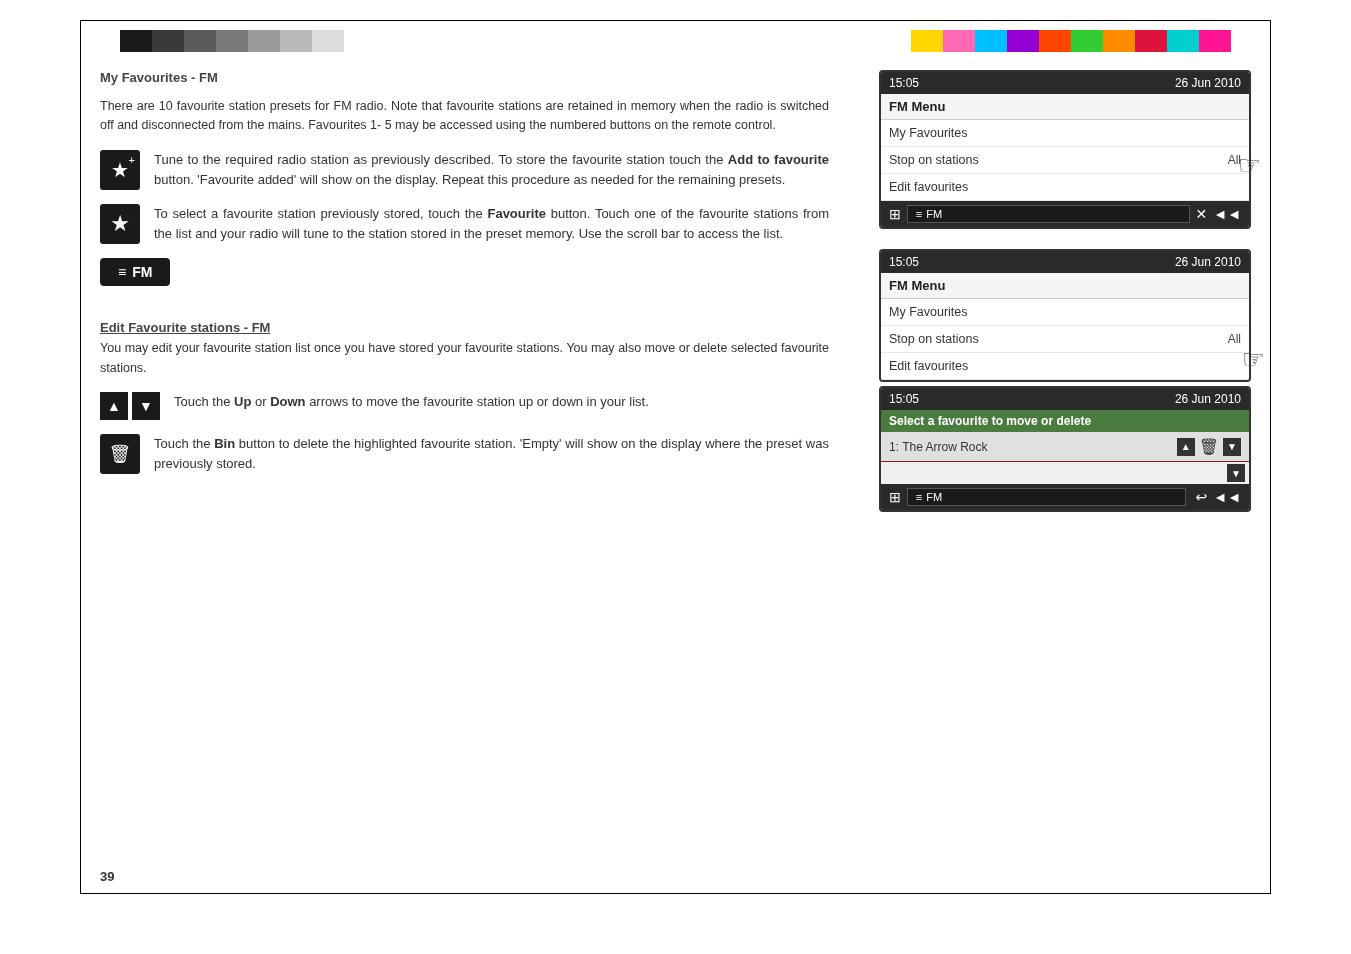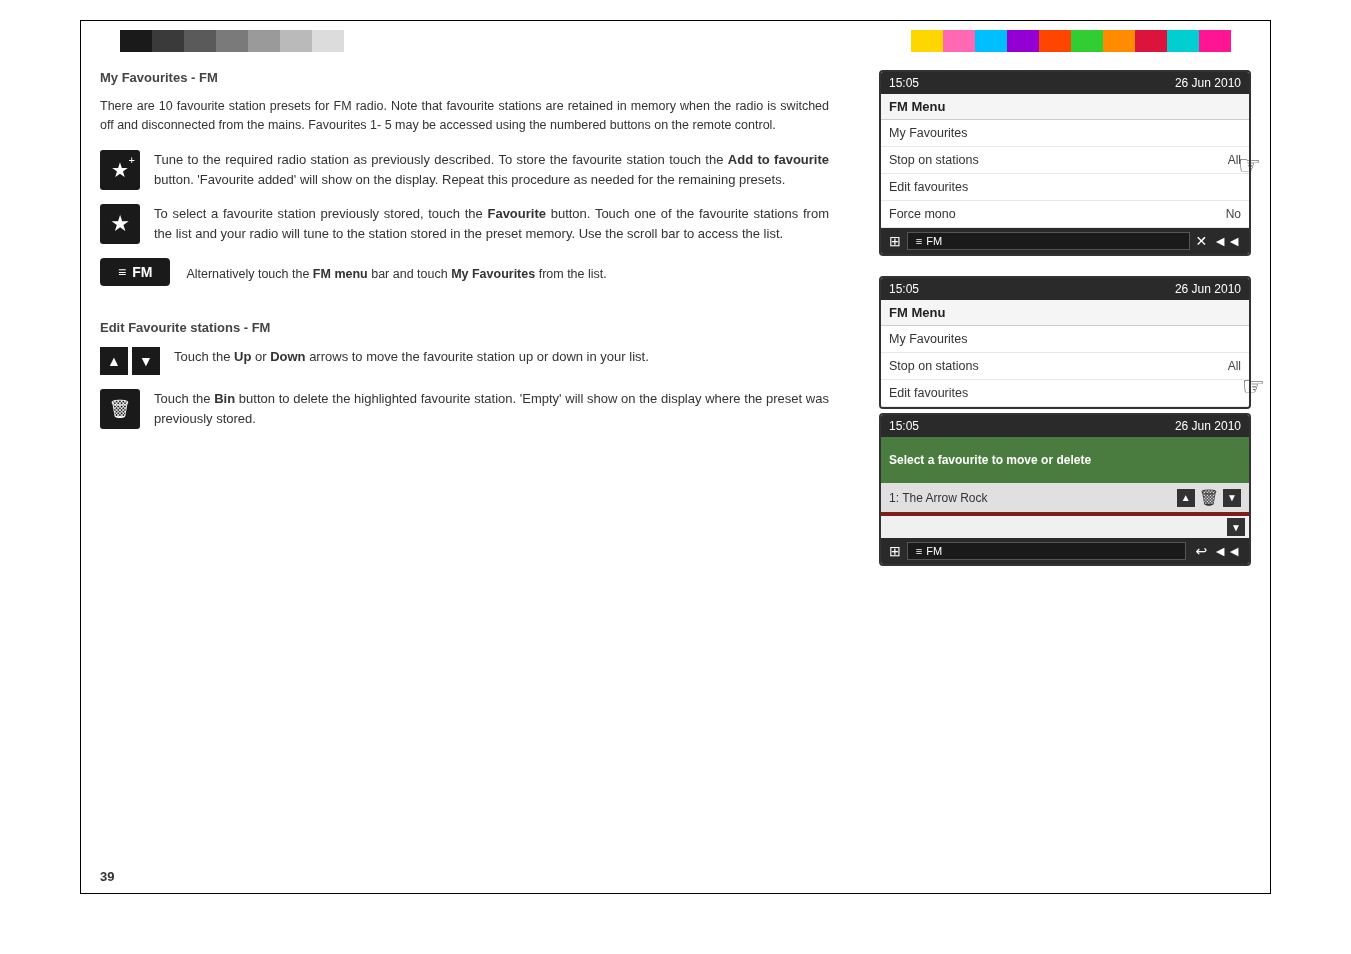--- a/index.html
+++ b/index.html
@@ -64,22 +64,23 @@
       font-size: 13px;
       font-weight: bold;
       color: #444;
       margin-bottom: 12px;
     }
 
     .section-heading-2 {
       font-size: 13px;
       font-weight: bold;
       color: #444;
-      margin-bottom: 12px;
+      margin-bottom: 4px;
       margin-top: 30px;
+      text-decoration: underline;
     }
 
     
     .body-text {
       font-size: 12.5px;
       line-height: 1.55;
       color: #333;
       text-align: justify;
       margin-bottom: 14px;
     }
@@ -271,30 +272,30 @@
     }
 
     .footer-vol-icon {
       color: #fff;
       font-size: 14px;
     }
 
     .select-header {
       background: #4a7c3f;
       color: #ffffff;
-      padding: 16px 8px;
+      padding: 4px 8px;
       font-size: 12px;
       font-weight: bold;
     }
 
     .favourite-item {
       padding: 5px 8px;
       font-size: 12px;
       color: #333;
-      border-bottom: 4px solid #7f1d1d;
+      border-bottom: 1px solid #7f1d1d;
       display: flex;
       align-items: center;
       justify-content: space-between;
     }
 
     .favourite-item.selected {
       background: #e0e0e0;
     }
 
     .fav-controls {
@@ -371,27 +372,25 @@
       <p class="icon-text">
         To select a favourite station previously stored, touch the <strong>Favourite</strong> button. Touch one of the favourite stations from the list and your radio will tune to the station stored in the preset memory. Use the scroll bar to access the list.
       </p>
     </div>
 
     <div class="fm-row">
       <div class="fm-button">
         <span style="font-size:14px;">≡</span>
         <span>FM</span>
       </div>
-      <p class="fm-row-text">
-        Alternatively touch the <strong>FM menu</strong> bar and touch <strong>My Favourites</strong> from the list.
-      </p>
     </div>
 
     <div class="section-heading-2">Edit Favourite stations - FM</div>
 
+    <p class="body-text">You may edit your favourite station list once you have stored your favourite stations. You may also move or delete selected favourite stations.</p>
 
 
     <div class="arrow-icon-row">
       <div class="arrow-icons">
         <div class="arrow-btn">▲</div>
         <div class="arrow-btn">▼</div>
       </div>
       <p class="icon-text">
         Touch the <strong>Up</strong> or <strong>Down</strong> arrows to move the favourite station up or down in your list.
       </p>
@@ -421,24 +420,20 @@
           <span>My Favourites</span>
           <span></span>
         </div>
         <div class="fm-menu-item">
           <span>Stop on stations</span>
           <span class="fm-menu-value">All</span>
         </div>
         <div class="fm-menu-item">
           <span>Edit favourites</span>
           <span></span>
-        </div>
-        <div class="fm-menu-item">
-          <span>Force mono</span>
-          <span class="fm-menu-value">No</span>
         </div>
         <div class="fm-screen-footer">
           <span class="footer-grid-icon">⊞</span>
           <div class="footer-fm-btn">
             <span>≡</span>
             <span>FM</span>
           </div>
           <span class="footer-x-btn">✕</span>
           <span class="footer-vol-icon">◄◄</span>
         </div>

